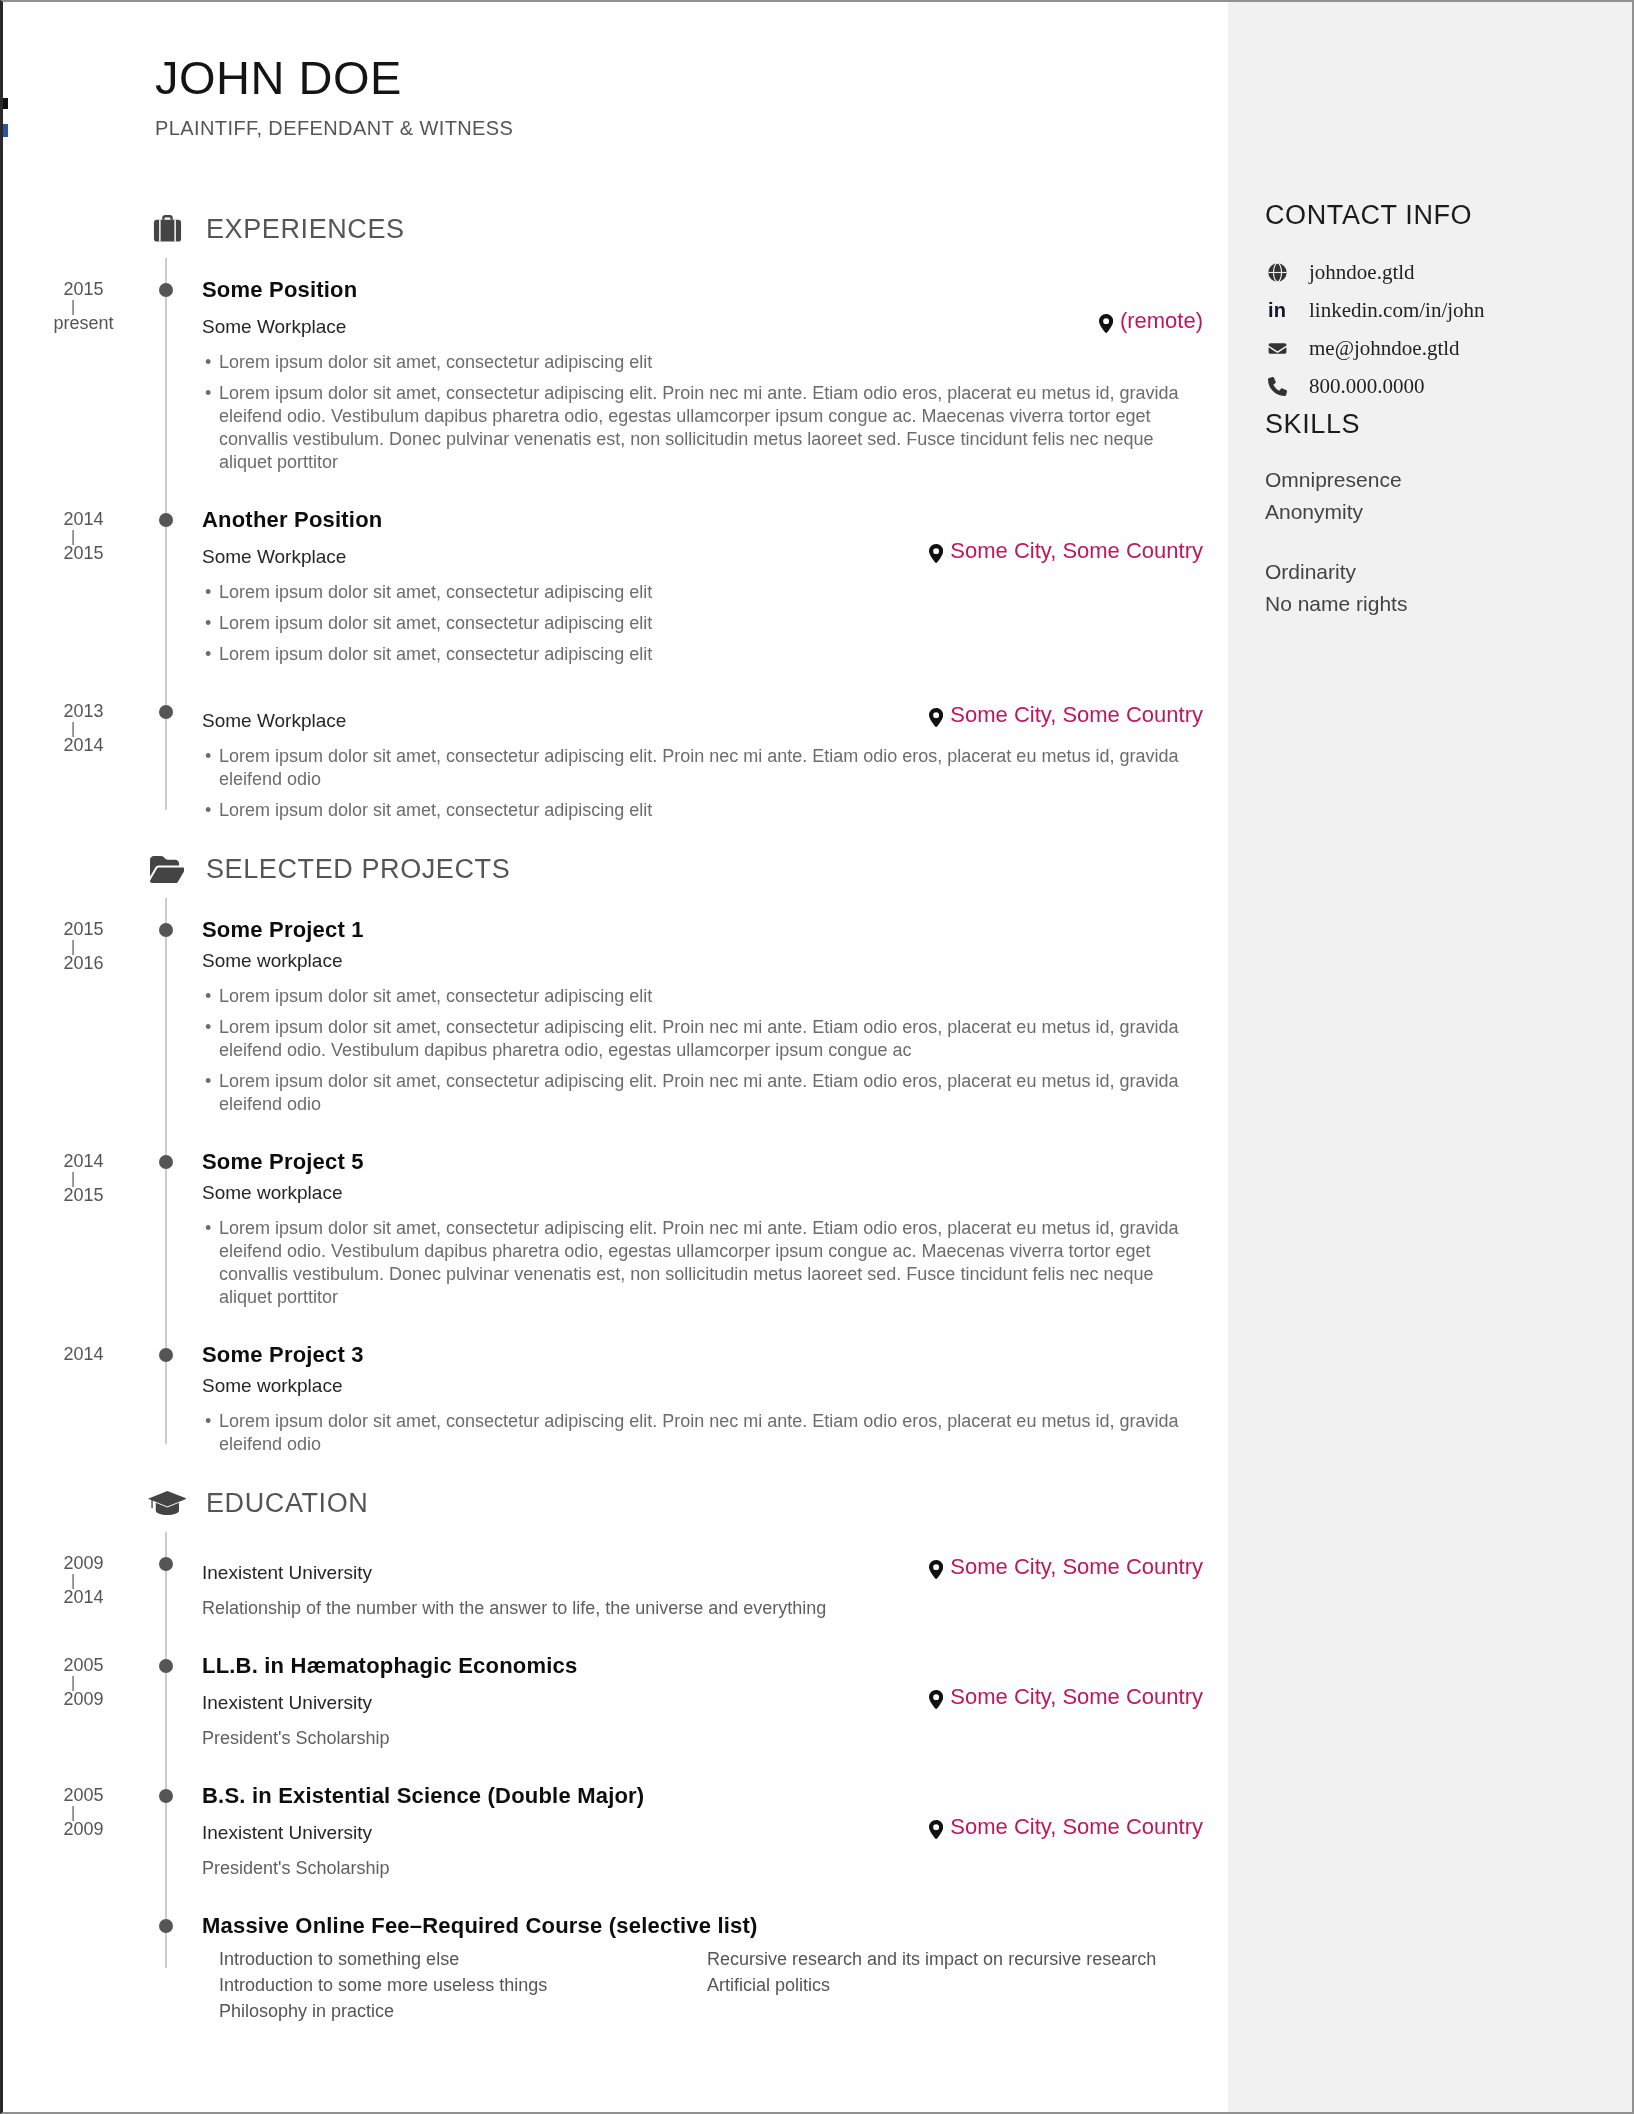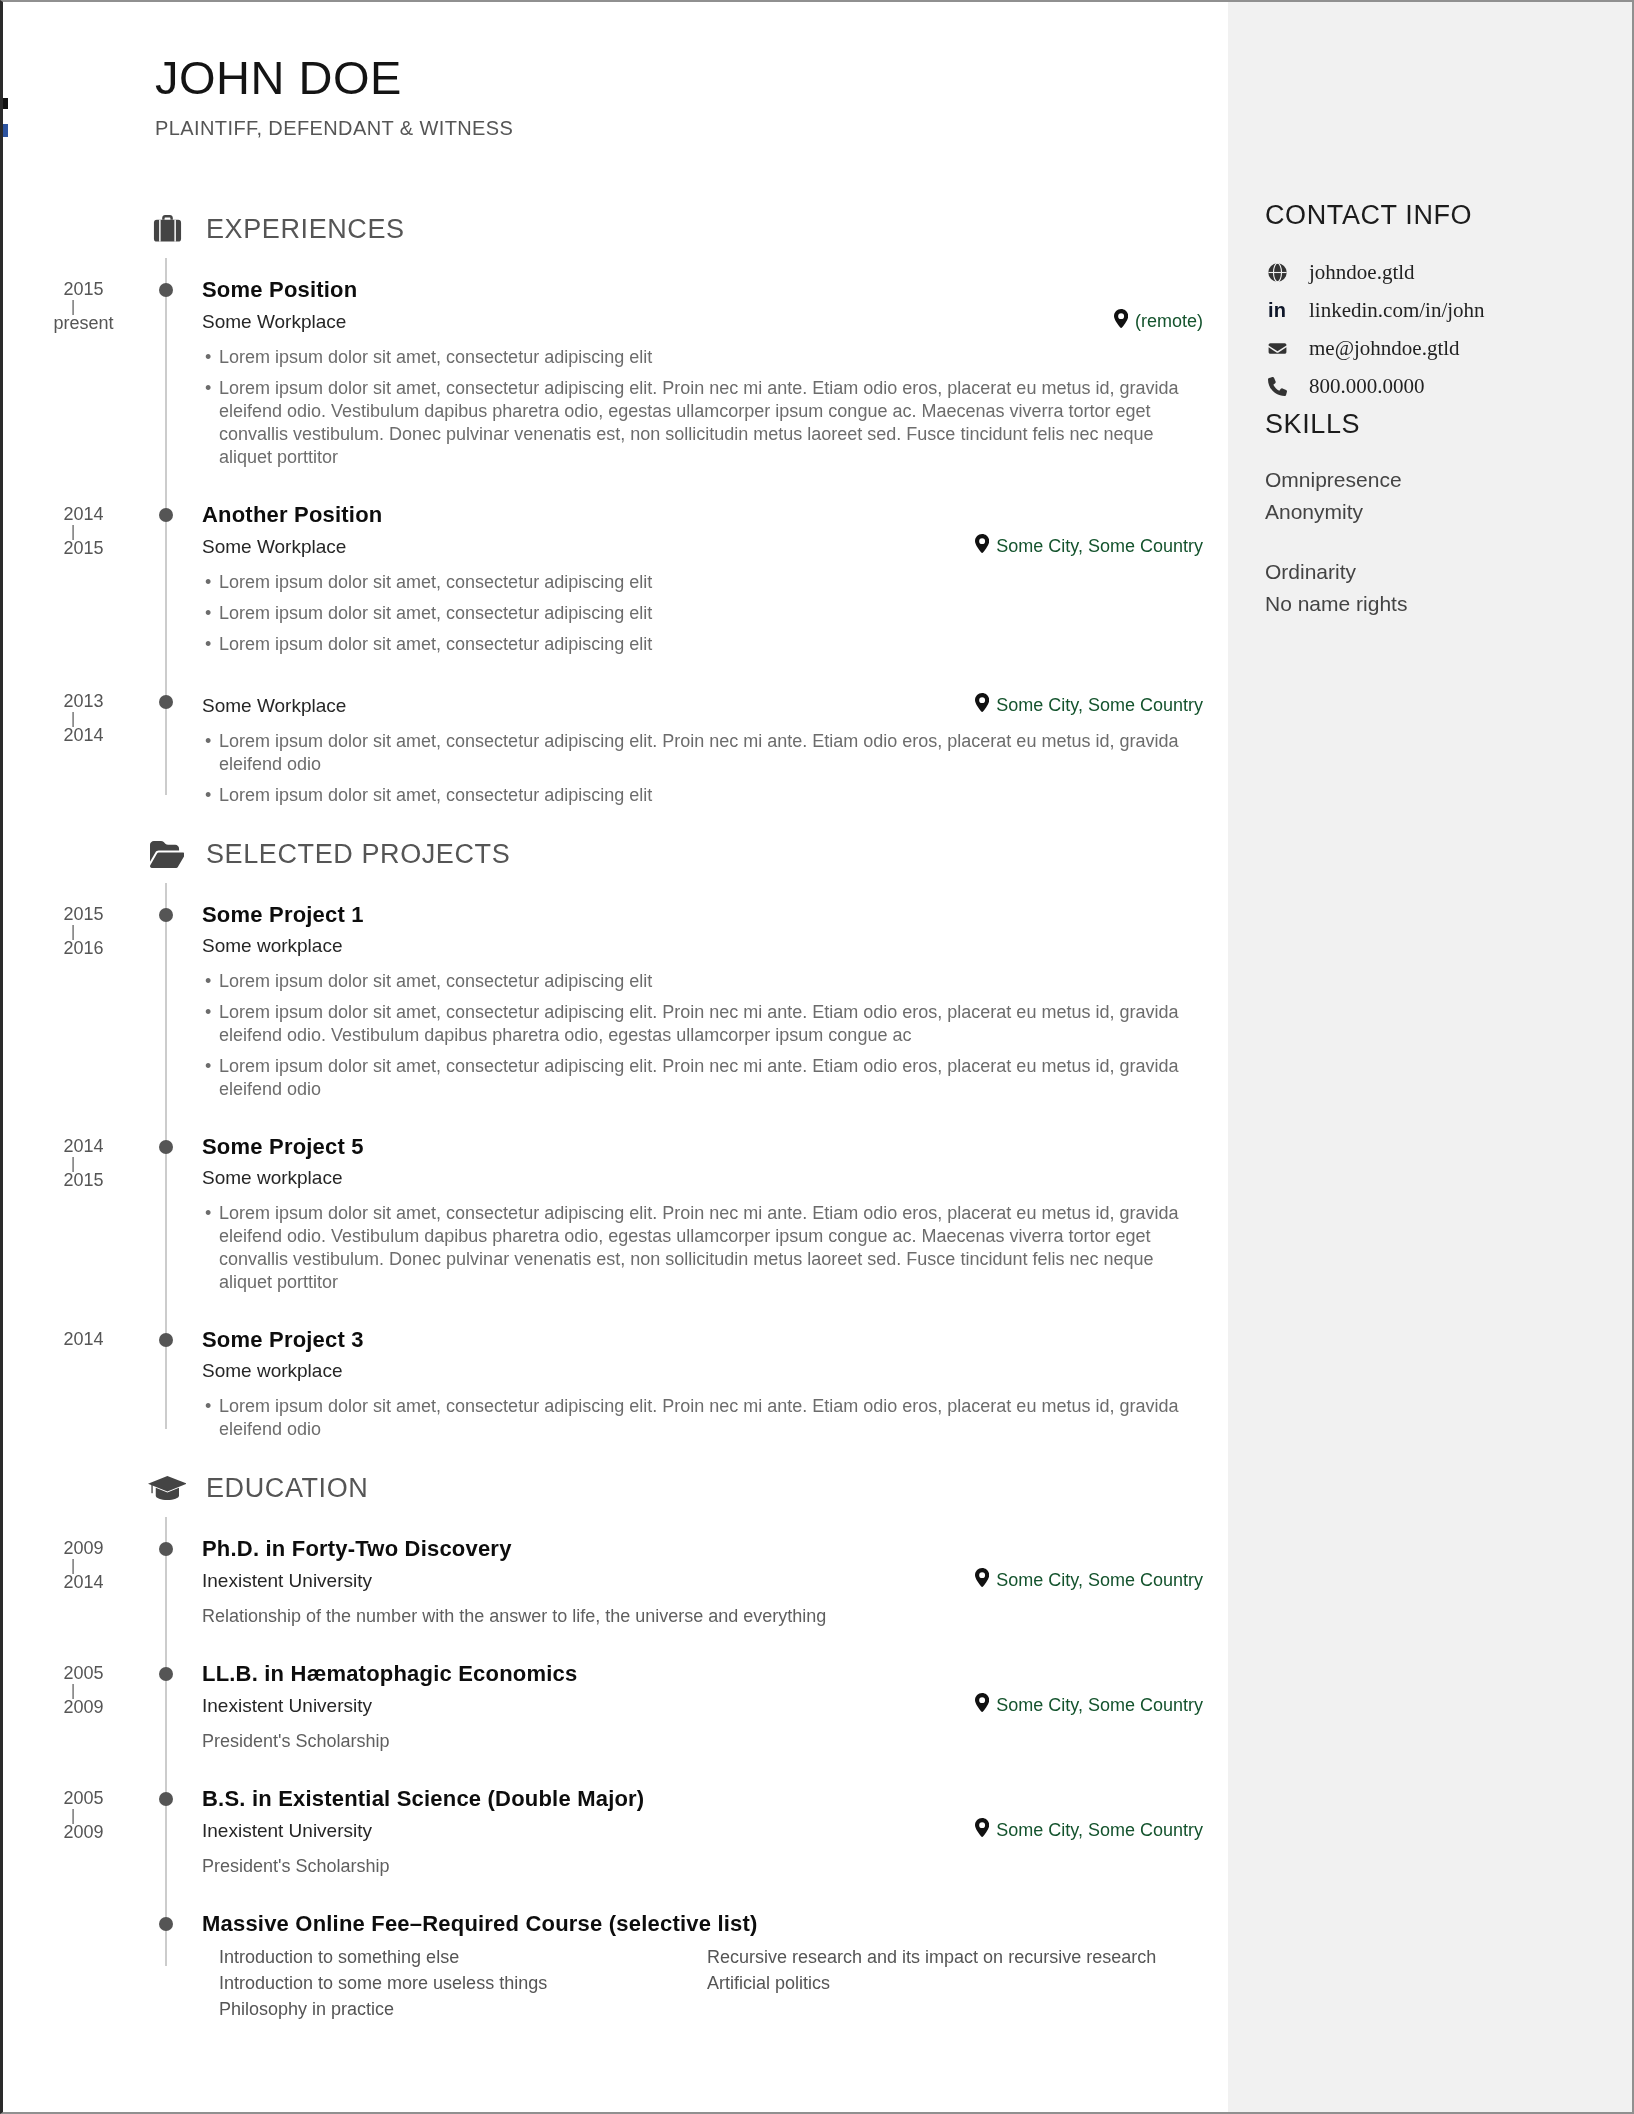--- a/index.html
+++ b/index.html
@@ -28,21 +28,21 @@
   .section-title { margin-left:163px; font-size:27px; font-weight:400; color:var(--heading,#555); letter-spacing:0.6px; }
 
   .entry { position:relative; display:flex; margin-bottom:32px; }
   .dot { position:absolute; left:116px; top:7px; width:14px; height:14px; border-radius:50%; background:var(--dot,#555); }
   .dates { flex:none; width:87px; padding:3px 6px 0 0; text-align:center; font-size:18px; line-height:21px; color:#555; }
   .dates .sep { display:block; line-height:13px; font-size:16px; color:#666; margin-right:21px; }
   .entry-body { flex:1; min-width:0; margin-left:72px; }
   .entry-title { margin:0; font-size:22px; line-height:28px; font-weight:700; color:#0d0d0d; letter-spacing:0.2px; }
   .org-row { display:flex; justify-content:space-between; align-items:baseline; margin-top:5px; line-height:24px; }
   .org { font-size:19px; color:#262626; }
-  .loc { display:flex; align-items:flex-start; gap:7px; font-size:18px; color:#14532d; white-space:nowrap; }
+  .loc { display:flex; align-items:flex-end; gap:7px; font-size:22px; color:#be185d; white-space:nowrap; }
   .loc svg { height:19px; width:auto; color:#111; flex:none; }
   ul.bullets { list-style:none; margin:12px 0 0; padding:0 0 0 17px; }
   ul.bullets li { position:relative; font-size:18px; line-height:23px; color:#6c6c6c; margin-bottom:8px; }
   ul.bullets li:last-child { margin-bottom:0; }
   ul.bullets li::before { content:"\2022"; position:absolute; left:-14px; color:#6c6c6c; }
   .note { margin-top:12px; font-size:18px; line-height:23px; color:#5f5f5f; }
   .courses { display:flex; margin-top:8px; padding-left:17px; font-size:18px; line-height:23px; color:#555; }
   .courses .col1 { flex:none; width:488px; }
   .courses div > div { margin-bottom:3px; }
 
@@ -246,21 +246,20 @@
       </div>
 
       <div class="entry">
         <span class="dot"></span>
         <div class="dates">
           <span>2009</span>
           <span class="sep">|</span>
           <span>2014</span>
         </div>
         <div class="entry-body">
-          <h3 class="entry-title">Ph.D. in Forty-Two Discovery</h3>
           <div class="org-row">
             <span class="org">Inexistent University</span>
             <span class="loc">
               <svg viewBox="0 0 384 512" fill="currentColor" fill-rule="evenodd">
                   <path d="M192 0C86 0 0 86 0 192c0 87.4 117 243 168.3 307.2c12.3 15.3 35.1 15.3 47.4 0C267 435 384 279.4 384 192 384 86 298 0 192 0zm0 272a80 80 0 1 0 0-160 80 80 0 1 0 0 160z"></path>
                 </svg>
               <span>Some City, Some Country</span>
             </span>
           </div>
           <div class="note">Relationship of the number with the answer to life, the universe and everything</div>

